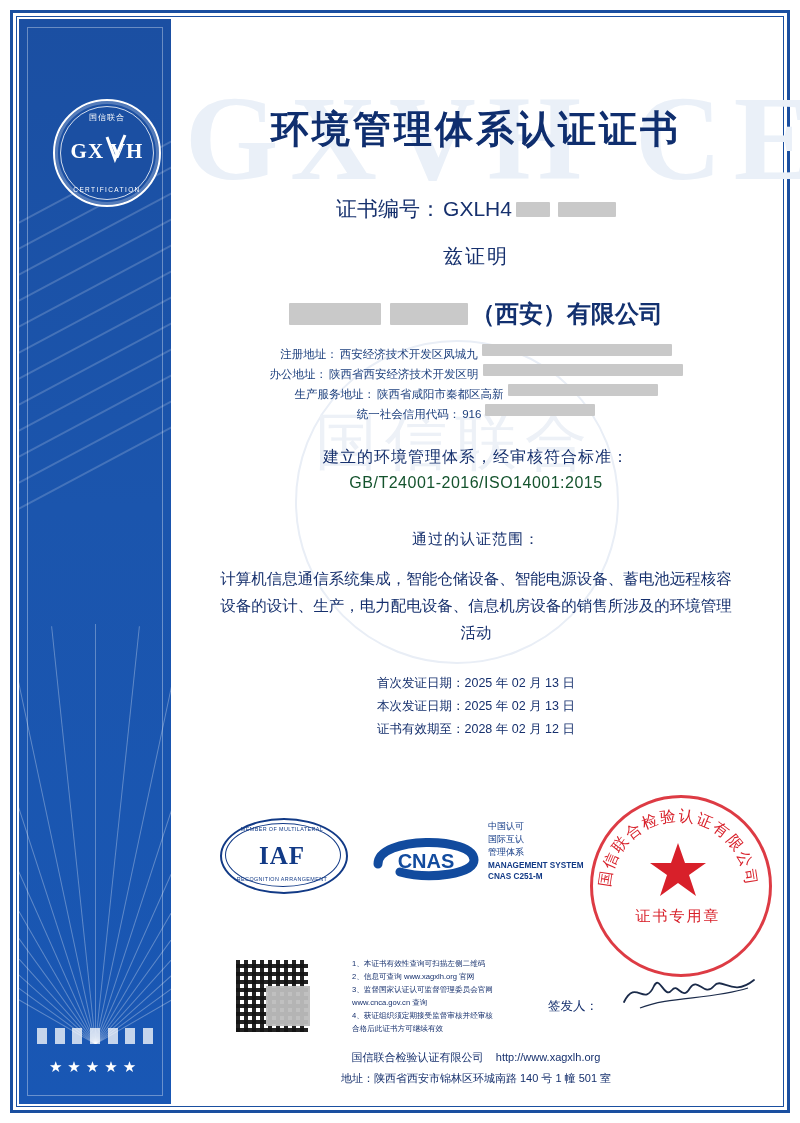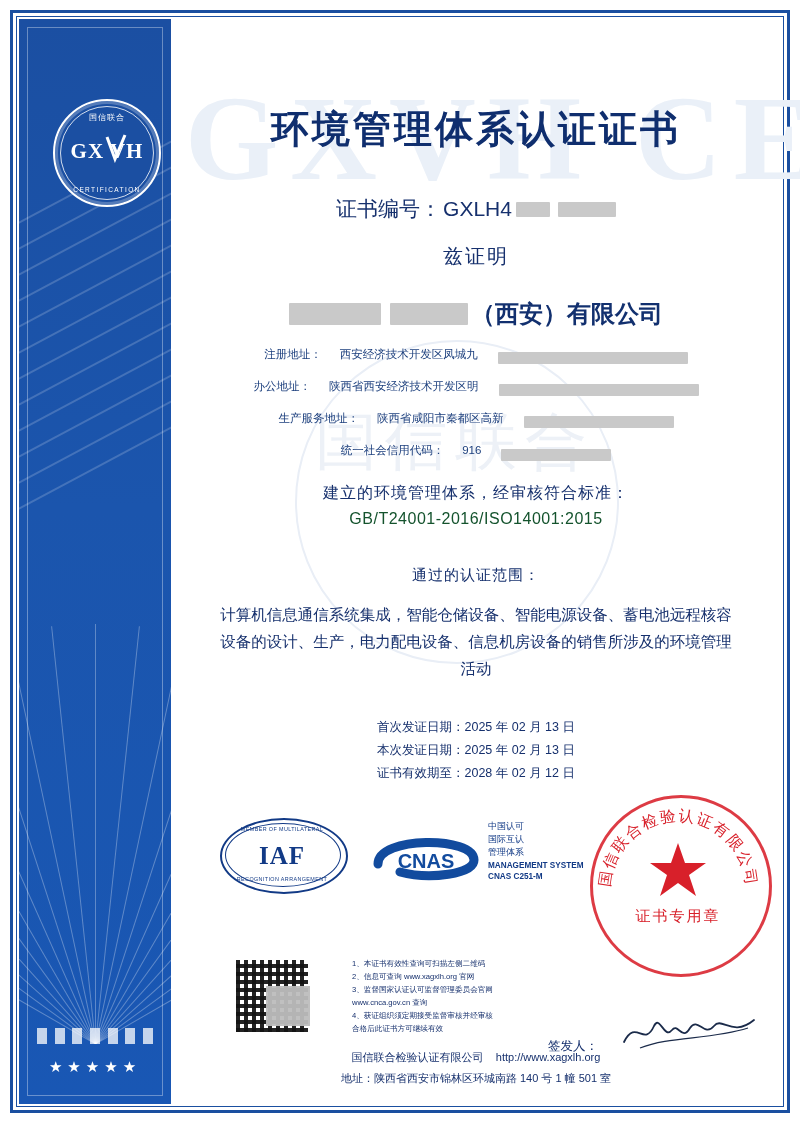--- a/index.html
+++ b/index.html
@@ -133,29 +133,29 @@
     vertical-align:middle;
   }
   .hereby{margin-top:20px;font-size:20px;color:#16306d;letter-spacing:2px;}
   .company{
     margin-top:28px;font-size:24px;font-weight:bold;color:#12306f;
     display:flex;justify-content:center;align-items:center;gap:3px;
   }
   .addr{
     margin-top:14px;font-size:11.5px;color:#1c3f7d;line-height:1.75;
   }
-  .addr .row{display:flex;justify-content:center;align-items:flex-end;gap:18px;margin-top:12px;}
+  .addr .row{display:flex;justify-content:center;align-items:flex-start;gap:2px;}
   .std-lead{margin-top:22px;font-size:16px;color:#16306d;letter-spacing:1px;}
   .std-code{margin-top:6px;font-size:16px;color:#14532d;letter-spacing:0.5px;}
   .scope-lead{margin-top:38px;font-size:15px;color:#16306d;letter-spacing:1px;}
   .scope-body{
     margin:16px auto 0;width:520px;font-size:15.5px;line-height:1.75;
     color:#16306d;text-align:center;
   }
-  .dates{margin-top:34px;font-size:12.5px;line-height:1.85;color:#16306d;}
+  .dates{margin-top:26px;font-size:12.5px;line-height:1.85;color:#16306d;}
   
   .logos{
     position:absolute;left:40px;top:800px;width:560px;height:120px;
   }
   .iaf{
     position:absolute;left:180px;top:18px;width:124px;height:72px;
   }
   .iaf .oval{
     position:absolute;left:0;top:0;width:124px;height:72px;
     border:2px solid #123a86;border-radius:50%;
@@ -221,21 +221,21 @@
   }
   .qr-blur{
     position:absolute;left:266px;top:986px;width:44px;height:40px;
     background:#bdbdbd;opacity:.95;
   }
   .notes{
     position:absolute;left:352px;top:958px;width:240px;
     font-size:7.6px;line-height:1.7;color:#16306d;text-align:left;
   }
   .sign{
-    position:absolute;left:548px;top:1012px;width:230px;height:56px;
+    position:absolute;left:548px;top:972px;width:230px;height:56px;
     text-align:right;
   }
   .sign .label{
     position:absolute;left:0;top:26px;font-size:12.5px;color:#16306d;
   }
   .sign svg{position:absolute;left:72px;top:-4px;}
   
   .footer{
     position:absolute;left:178px;right:26px;bottom:34px;
     text-align:center;font-size:11px;color:#16306d;line-height:1.9;

